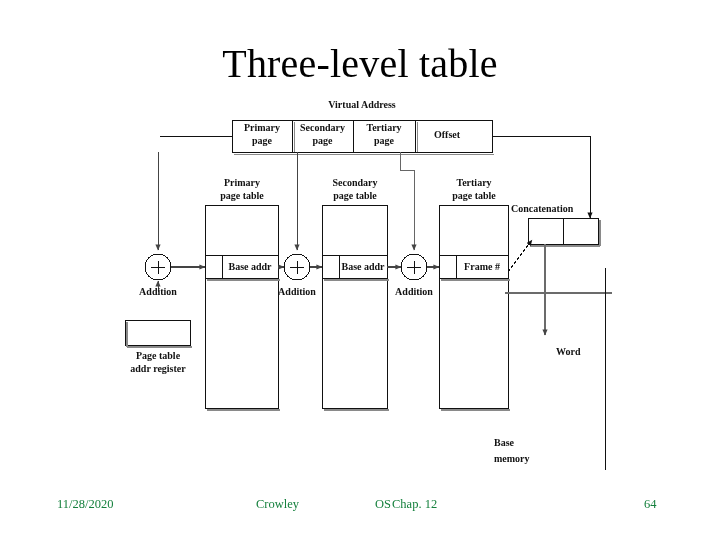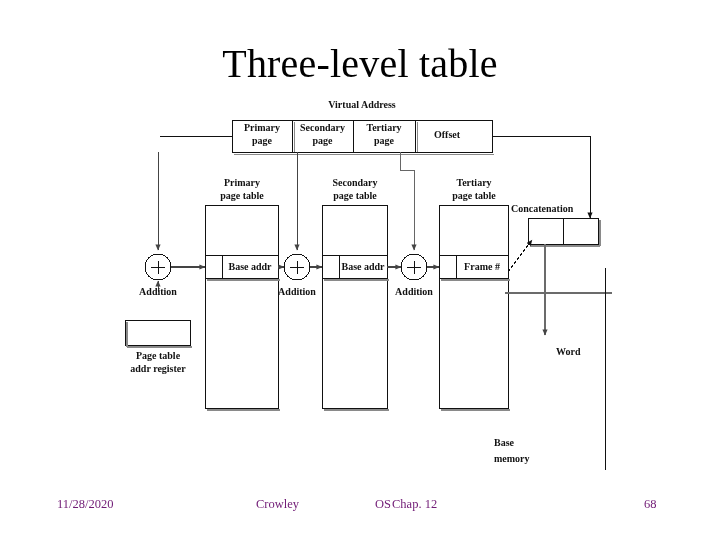--- a/index.html
+++ b/index.html
@@ -44,21 +44,21 @@
     font-weight:bold;
   }
   .lbl.c{text-align:center;}
   .t10{font-size:10px;}
 
   
   .footer{
     position:absolute;
     font-family:"Liberation Serif", serif;
     font-size:12.5px;
-    color:#701a75;
+    color:#15803d;
     white-space:nowrap;
   }
   #foot-date{left:57px;top:497px;}
   #foot-author{left:256px;top:497px;}
   #foot-course{left:360px;top:497px;margin-left:15px;}
   #foot-chapter{left:392px;top:497px;}
   #foot-page{left:644px;top:497px;}
 </style>
 </head>
 <body>
@@ -206,15 +206,15 @@
 
     <div class="lbl t10" style="left:494px;top:437px;">Base</div>
     <div class="lbl t10" style="left:494px;top:453px;">memory</div>
 
   </div>
 
   <div class="footer" id="foot-date">11/28/2020</div>
   <div class="footer" id="foot-author">Crowley</div>
   <div class="footer" id="foot-course">OS</div>
   <div class="footer" id="foot-chapter">Chap. 12</div>
-  <div class="footer" id="foot-page">68</div>
+  <div class="footer" id="foot-page">64</div>
 
 </div>
 
 </body></html>

